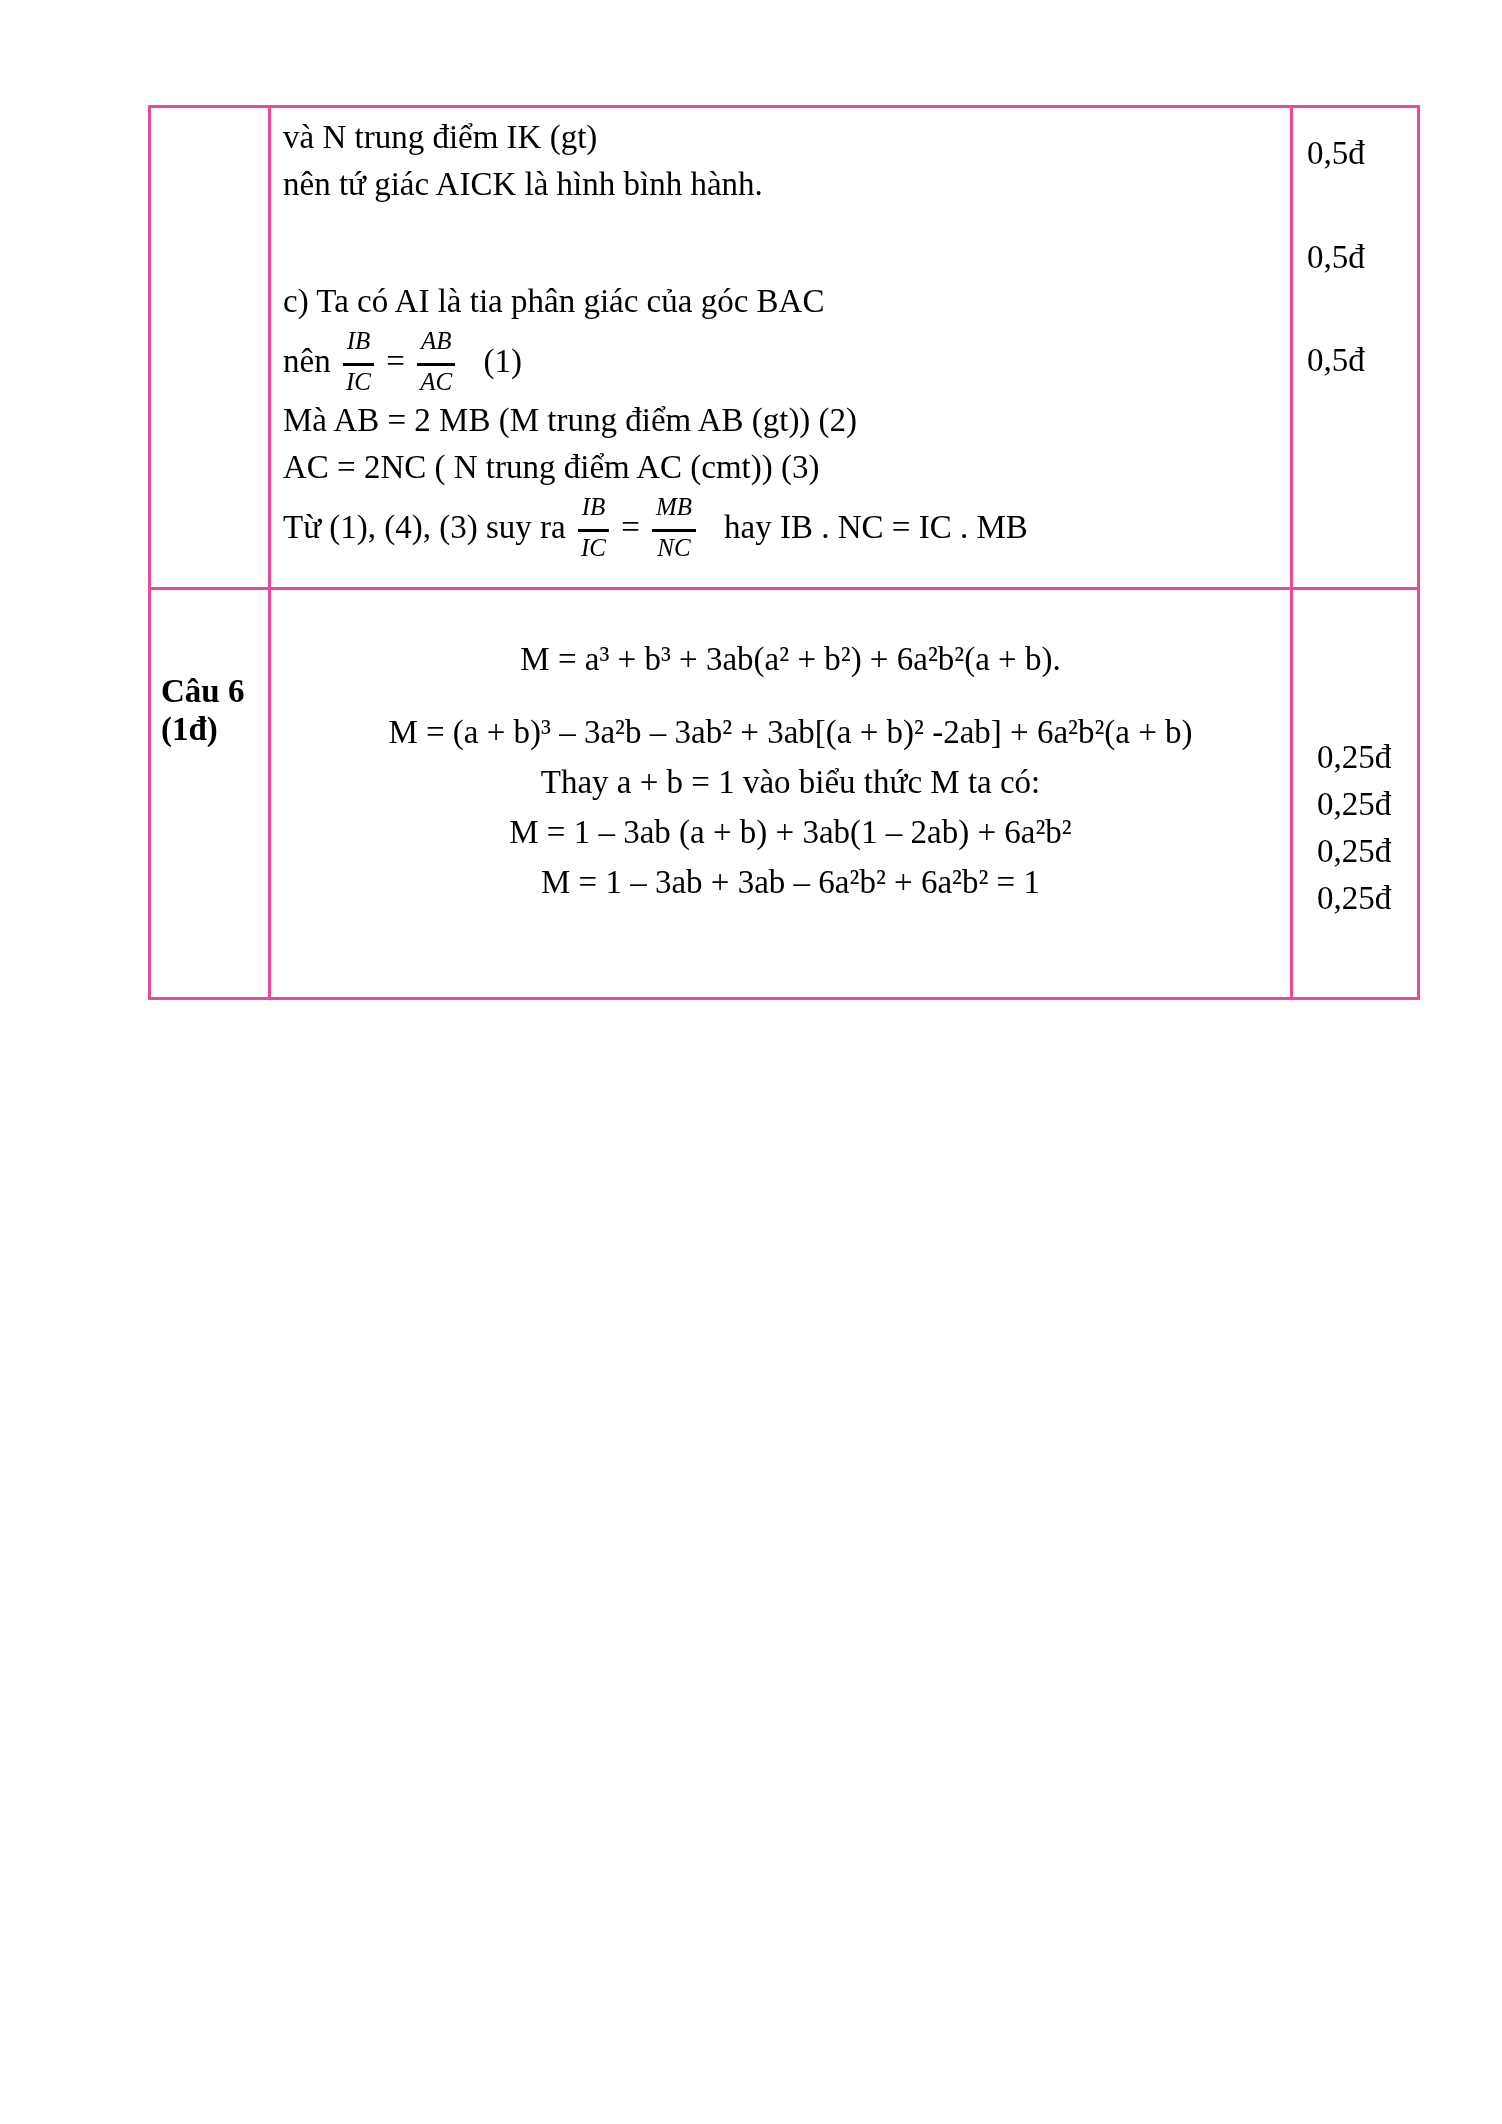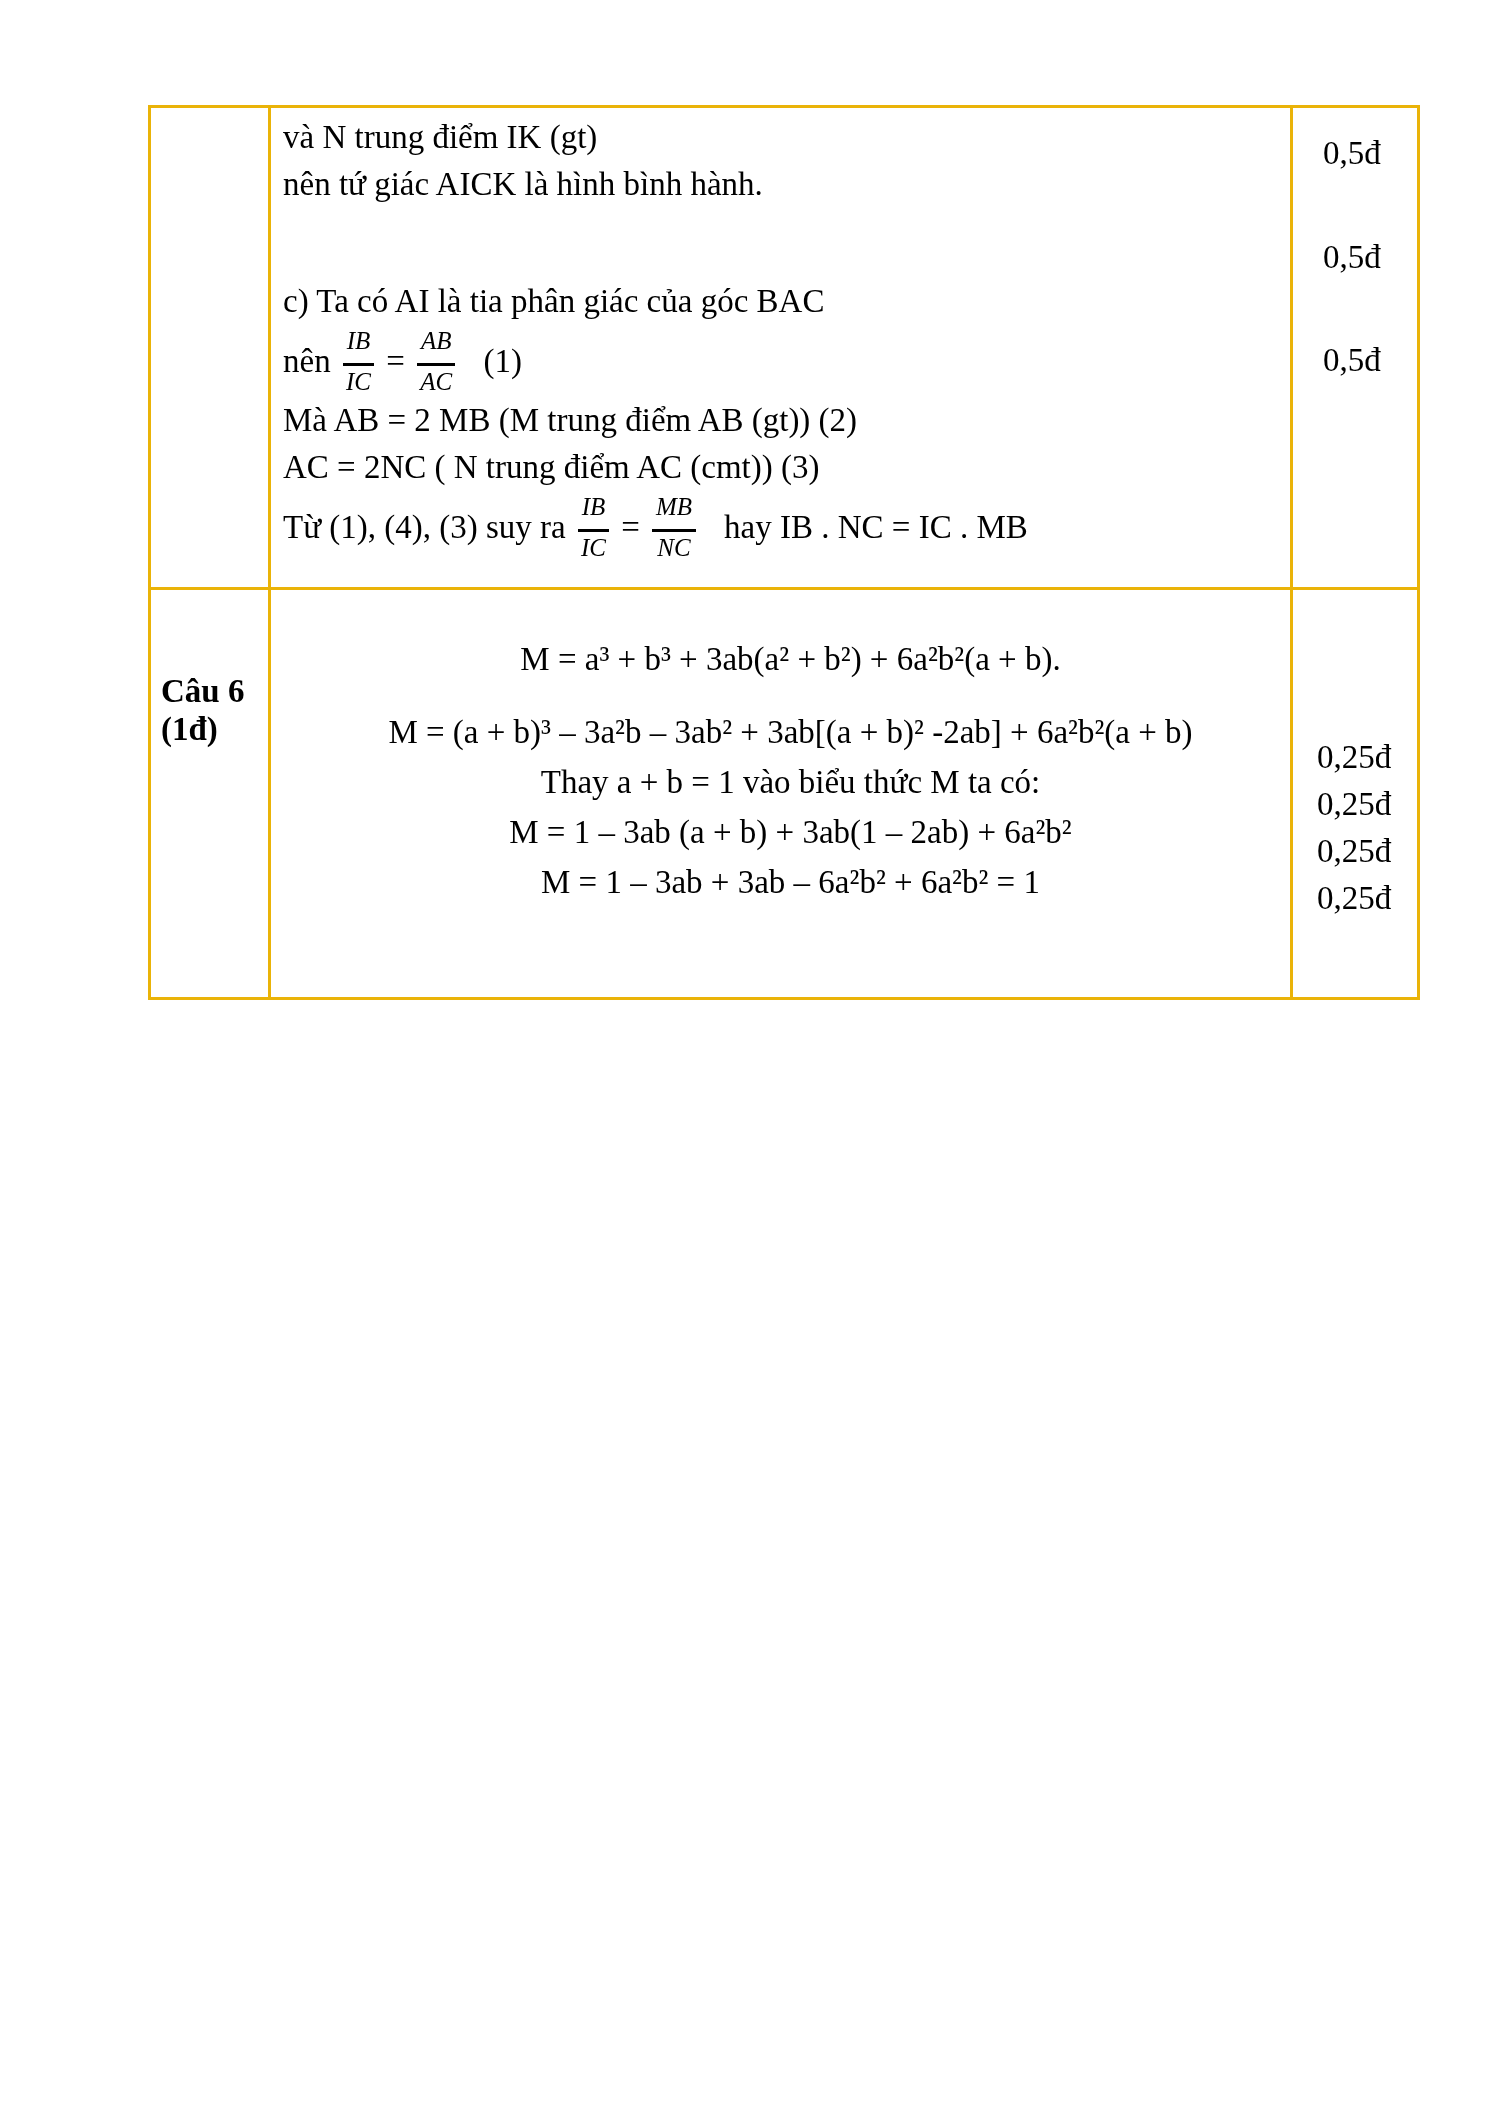--- a/index.html
+++ b/index.html
@@ -16,21 +16,21 @@
   table.answer-table {
     position: absolute;
     left: 148px;
     top: 105px;
     width: 1269px;
     height: 892px;
     border-collapse: collapse;
     table-layout: fixed;
   }
   td {
-    border: 3px solid #eab308;
+    border: 3px solid #ec4899;
     vertical-align: top;
     font-size: 33px;
     position: relative;
     margin-top: 23px;
   }
   td.col-label  { width: 120px; }
   td.col-body   { width: 1022px; }
   td.col-points { width: 127px; }
   tr.row-1 { height: 482px; }
   tr.row-2 { height: 410px; }
@@ -60,21 +60,21 @@
   }
   .frac .den { display: block; padding-top: 2px; text-align: center; }
   .frac-suffix { margin-left: 16px; }
 
   .label-cell-inner {
     padding: 82px 12px 0 10px;
     font-weight: bold;
   }
   .label-line { line-height: 38px; }
 
-  .pt-r1 { position: absolute; left: 30px; line-height: 47px; white-space: nowrap; }
+  .pt-r1 { position: absolute; left: 14px; line-height: 47px; white-space: nowrap; }
   .pt-r1.p0 { top: 22px; }
   .pt-r1.p1 { top: 126px; }
   .pt-r1.p2 { top: 229px; }
   .pt-stack {
     position: absolute;
     left: 24px;
     top: 144px;
     line-height: 47px;
     white-space: nowrap;
   }

